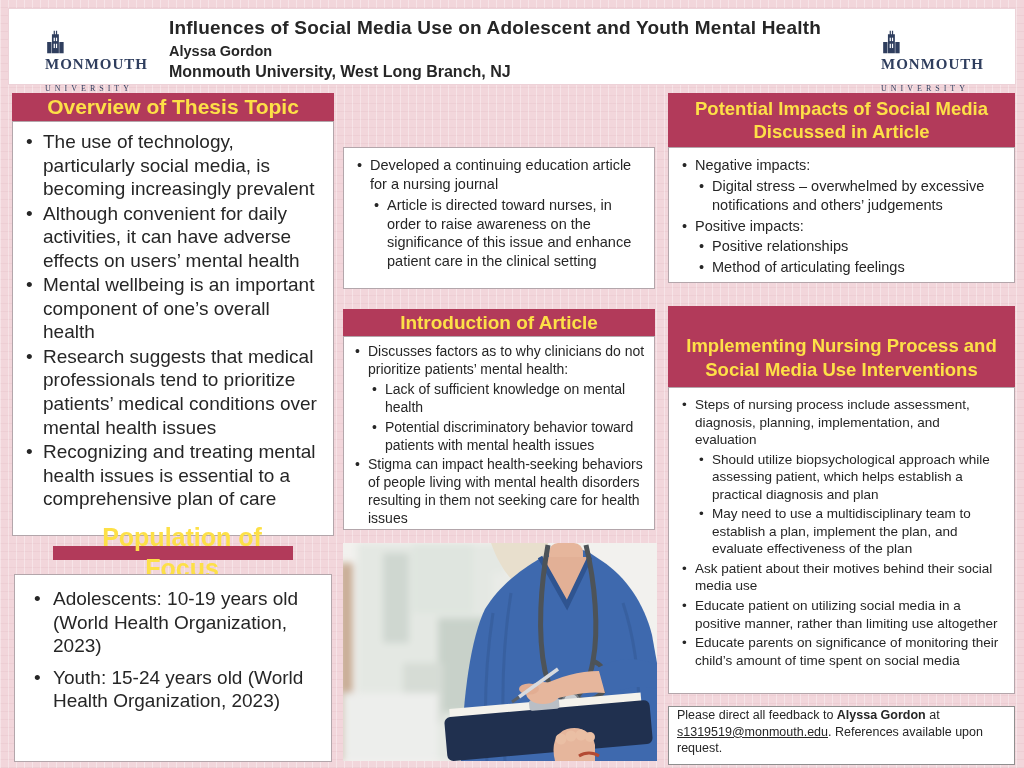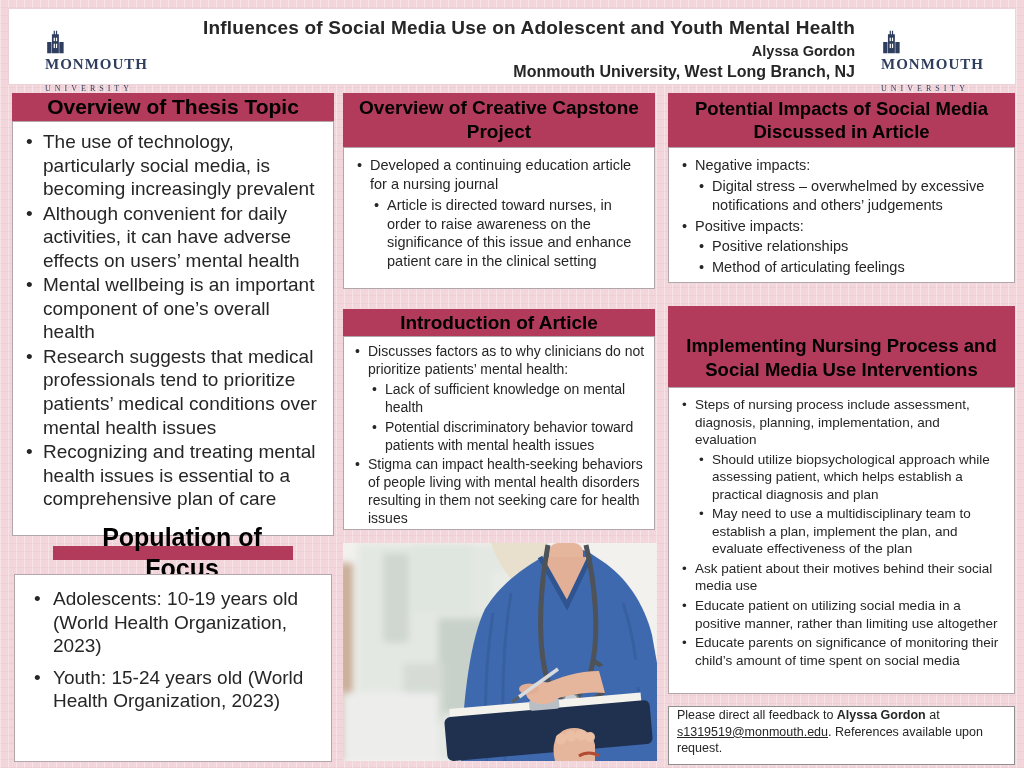--- a/index.html
+++ b/index.html
@@ -32,28 +32,28 @@
   }
   #logo-left{left:36px;width:116px;}
   #logo-right{right:8px;width:126px;}
   .logo .lg-name{font-family:"Liberation Serif",serif;font-weight:bold;font-size:15px;letter-spacing:1px;margin-top:1px;}
   .logo .lg-univ{font-family:"Liberation Serif",serif;font-size:8px;letter-spacing:4px;margin-top:11px;}
   .logo .lg-rule{width:92%;height:1px;background:var(--navy);opacity:.7;margin:3px 0 2px;}
   .logo .lg-tag{font-size:8px;letter-spacing:.6px;font-weight:bold;}
   .logo .lg-tag2{font-size:8px;letter-spacing:.4px;font-weight:bold;}
   .tower-icon{height:26px;}
   #title-block{
-    position:absolute;left:160px;right:160px;top:8px;text-align:right;
+    position:absolute;left:160px;right:160px;top:8px;text-align:left;
   }
   #poster-title{font-size:19px;font-weight:bold;letter-spacing:.2px;}
   #poster-author{font-size:14.5px;font-weight:bold;margin-top:4px;}
   #poster-affiliation{font-size:16px;font-weight:bold;margin-top:4px;}
   
   .bar{
-    position:absolute;background:var(--accent);color:#000000;font-weight:bold;text-align:center;
+    position:absolute;background:var(--accent);color:#fde047;font-weight:bold;text-align:center;
     display:flex;align-items:center;justify-content:center;padding:2px 6px;line-height:1.25;
   }
   .box{
     position:absolute;background:#fff;border:1px solid #b3a6ab;padding:8px 10px;
   }
   .b{display:flex;margin-bottom:2px;}
   .b .dot{flex:0 0 16px;text-align:left;padding-left:3px;}
   .b.l2{margin-left:17px;}
   .b .tx{flex:1;}
   
@@ -160,21 +160,20 @@
       <div class="b l1">
         <span class="dot">•</span>
         <span class="tx">Adolescents: 10-19 years old (World Health Organization, 2023)</span>
       </div>
       <div class="b l1">
         <span class="dot">•</span>
         <span class="tx">Youth: 15-24 years old (World Health Organization, 2023)</span>
       </div>
     </div>
 
-  <div class="bar" id="capstone-bar">Overview of Creative Capstone Project</div>
   <div class="box" id="capstone-box">
       <div class="b l1">
         <span class="dot">•</span>
         <span class="tx">Developed a continuing education article for a nursing journal</span>
       </div>
       <div class="b l2">
         <span class="dot">•</span>
         <span class="tx">Article is directed toward nurses, in order to raise awareness on the significance of this issue and enhance patient care in the clinical setting</span>
       </div>
     </div>

